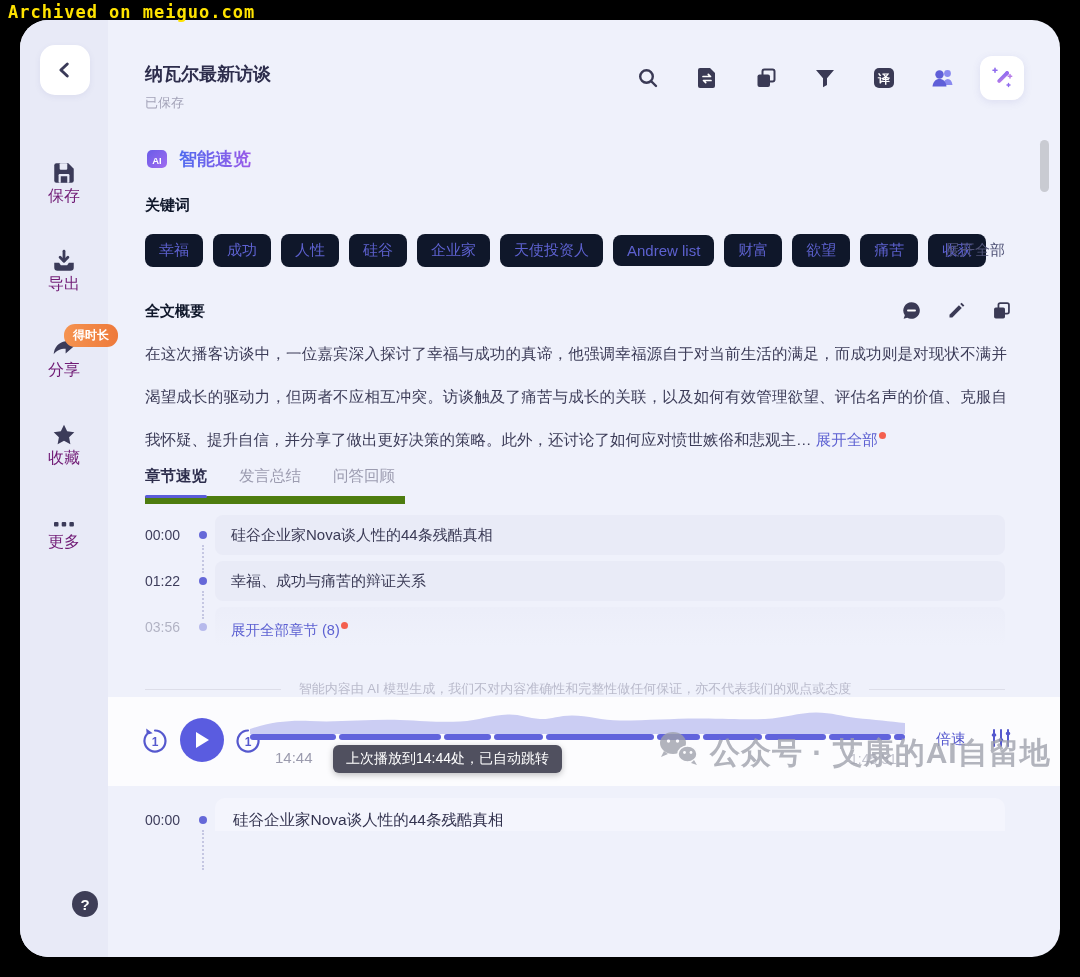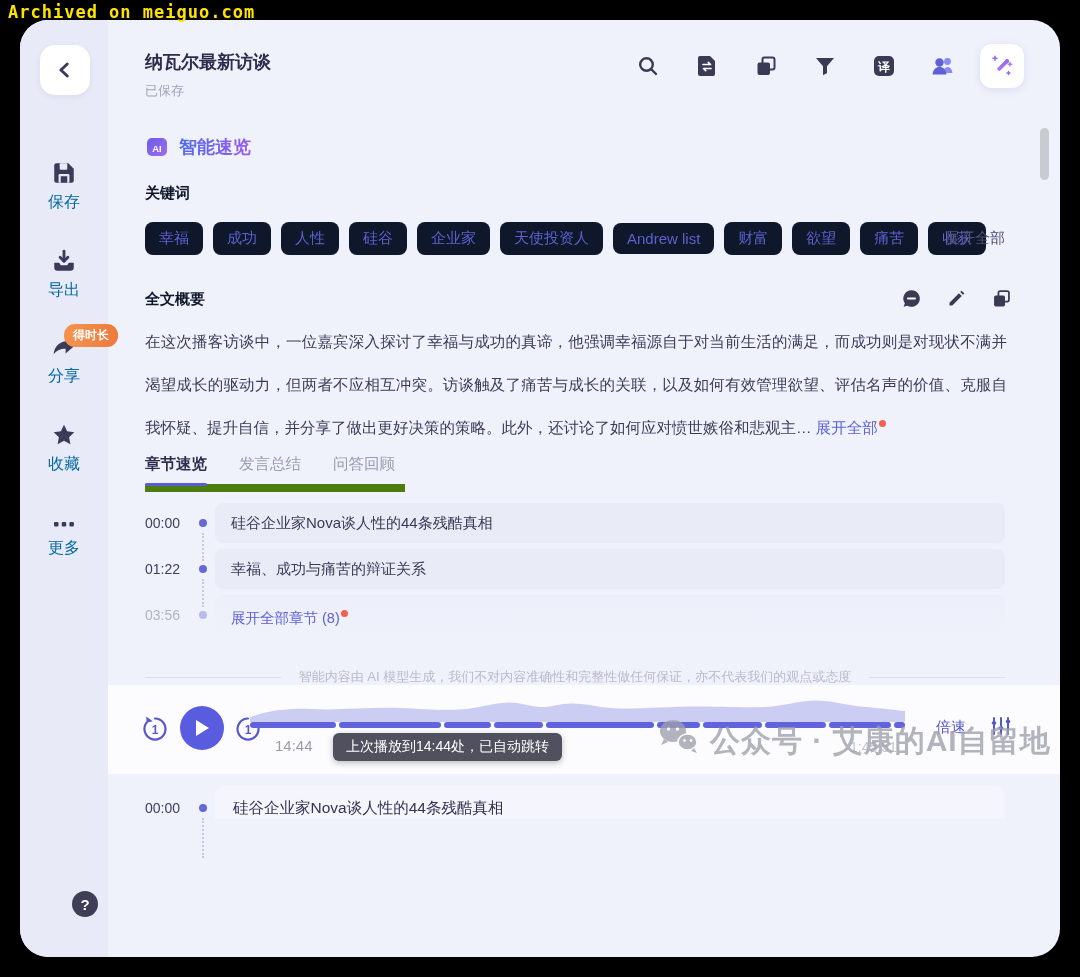--- a/index.html
+++ b/index.html
@@ -26,32 +26,32 @@
   .back-btn {
     position:absolute; left:20px; top:25px; width:50px; height:50px;
     background:#fff; border:none; border-radius:15px; cursor:pointer;
     display:flex; align-items:center; justify-content:center;
     box-shadow:0 2px 6px rgba(80,80,140,.08);
   }
   .side-item {
     position:absolute; left:0; width:88px; text-align:center; cursor:pointer;
   }
   .side-item svg { display:block; margin:0 auto; }
-  .side-item .lbl { display:block; margin-top:6px; font-size:16px; font-weight:500; color:#0369a1; }
+  .side-item .lbl { display:block; font-size:16px; font-weight:500; color:#701a75; }
   .badge-pill {
     position:absolute; left:44px; top:-10px; white-space:nowrap;
     background:linear-gradient(90deg,#F59350,#EE7A3B);
     color:#fff; font-size:12px; font-weight:600; padding:3px 9px; border-radius:11px;
   }
   .help-btn {
     position:absolute; left:52px; bottom:40px; width:26px; height:26px; border:none;
     border-radius:50%; background:#3E3E57; color:#fff; font-size:15px; font-weight:700; cursor:pointer;
   }
   
-  .main { position:absolute; left:88px; top:0; width:952px; height:754px; }
+  .main { position:absolute; left:88px; top:12px; width:952px; height:754px; }
   .page-title { position:absolute; left:37px; top:30px; font-size:18px; font-weight:700; color:#2D2D4C; }
   .saved-status { position:absolute; left:37px; top:62px; font-size:13px; color:#A3A3B8; }
   .top-icons { position:absolute; right:36px; top:24px; display:flex; align-items:center; gap:15px; }
   .tico { width:44px; height:44px; border:none; background:transparent; border-radius:12px;
           display:flex; align-items:center; justify-content:center; cursor:pointer; }
   .tico.active { background:#fff; box-shadow:0 2px 8px rgba(90,90,170,.12); }
   
   .sec-title-row { position:absolute; left:37px; display:flex; align-items:center; gap:10px; }
   .grad-text {
     font-size:18px; font-weight:700;

